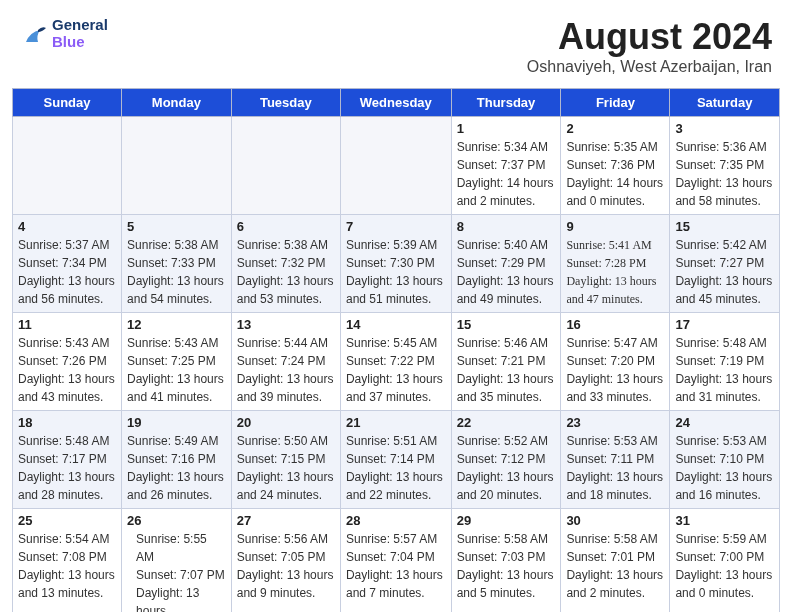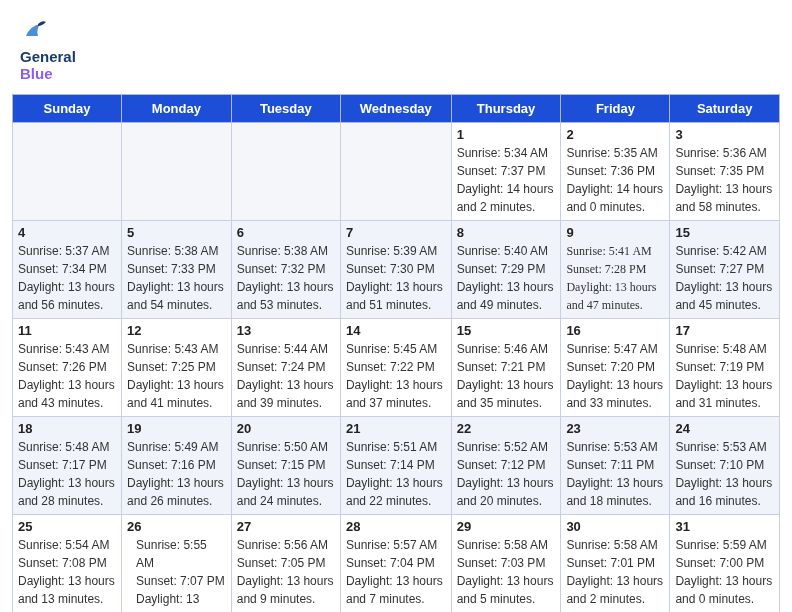--- a/index.html
+++ b/index.html
@@ -1,18 +1,18 @@
 <!DOCTYPE html>
 <html><head>
   <meta charset="utf-8">
   <style>
     * { box-sizing: border-box; margin: 0; padding: 0; }
     body { font-family: Arial, sans-serif; background: #fff; width: 792px; min-height: 612px; }
     .header { padding: 16px 20px 4px 20px; display: flex; align-items: flex-start; justify-content: space-between; }
-    .logo { display: flex; align-items: flex-start; gap: 4px; flex-direction: column; }
+    .logo { display: flex; align-items: flex-end; gap: 4px; }
     .logo-bird { width: 28px; height: 28px; }
     .title-block { text-align: right; }
     .month-title { font-size: 36px; font-weight: bold; color: #222; }
     .location-title { font-size: 16px; color: #444; }
     .calendar { margin: 8px 12px 8px 12px; border-collapse: collapse; width: calc(100% - 24px); }
     .calendar th { background: #1d4ed8; color: #fff; font-size: 13px; font-weight: bold; padding: 6px 4px; text-align: center; border: 1px solid #b0b8d0; }
     .calendar td { vertical-align: top; border: 1px solid #c8cfe0; padding: 4px 5px; font-size: 10.5px; color: #222; background: #fff; width: 113px; min-height: 80px; }
     .calendar td.empty { background: #f5f6fa; }
     .calendar tr:nth-child(even) td:not(.empty) { background: #f0f3fa; }
     .day-num { font-size: 13px; font-weight: bold; color: #222; margin-bottom: 2px; }
@@ -25,20 +25,24 @@
   <div class="logo">
     <svg class="logo-bird" viewBox="0 0 28 28" xmlns="http://www.w3.org/2000/svg">
       <path d="M6 20 Q10 10 20 8 Q16 14 18 20" fill="#4a90d9"></path>
       <path d="M18 8 Q22 4 26 6 Q22 10 18 10Z" fill="#1a3a6b"></path>
     </svg>
     <div>
       <div style="font-size:15px;font-weight:bold;color:#1a3a6b;">General</div>
       <div style="font-size:15px;font-weight:bold;color:#8b5cf6;">Blue</div>
     </div>
   </div>
+  <div class="title-block">
+    <div class="month-title">August 2024</div>
+    <div class="location-title">Oshnaviyeh, West Azerbaijan, Iran</div>
+  </div>
 </div>
 
 <table class="calendar">
   <thead>
     <tr id="weekday-header">
     <th>Sunday</th>
         <th>Monday</th>
         <th>Tuesday</th>
         <th>Wednesday</th>
         <th>Thursday</th>

